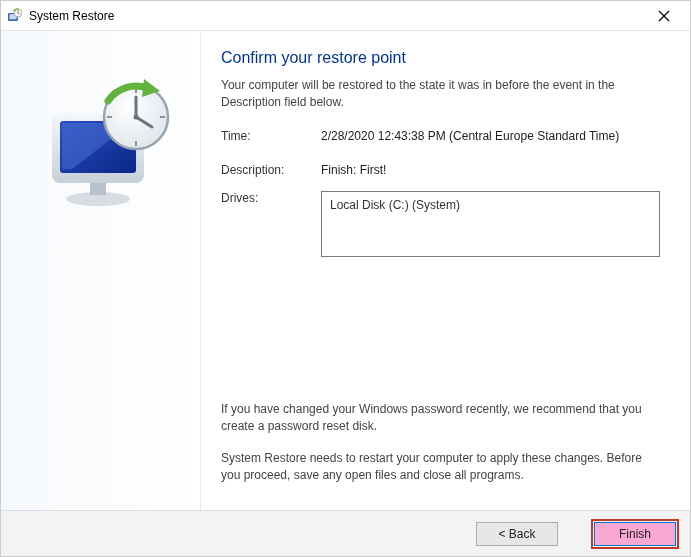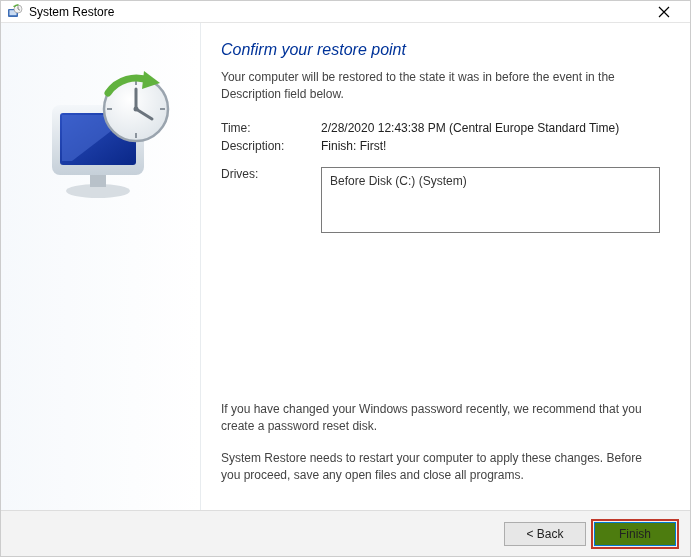--- a/index.html
+++ b/index.html
@@ -15,21 +15,21 @@
   }
   .window {
     width: 691px;
     height: 557px;
     border: 1px solid #ccc;
     display: flex;
     flex-direction: column;
     background: #fff;
   }
   .titlebar {
-    height: 22px;
+    height: 30px;
     display: flex;
     align-items: center;
     padding: 0 6px;
     border-bottom: 1px solid #e5e5e5;
     background: #fff;
   }
   .titlebar .app-icon {
     width: 16px; height: 16px;
     margin-right: 6px;
     display: inline-flex;
@@ -68,32 +68,31 @@
     flex: 1;
     padding: 18px 30px 10px 20px;
     color: #333;
     display: flex;
     flex-direction: column;
   }
   .heading {
     font-size: 16px;
     color: #003399;
     margin-bottom: 10px;
-    font-style: italic;
   }
   .subtext {
     font-size: 12px;
     color: #444;
     line-height: 1.4;
     margin-bottom: 18px;
   }
   .info-table {
     display: grid;
     grid-template-columns: 100px 1fr;
-    row-gap: 4px;
+    row-gap: 20px;
     margin-bottom: 14px;
     font-size: 12px;
     color: #333;
   }
   .info-label { color: #333; }
   .info-value { color: #222; }
   .drives-row {
     display: grid;
     grid-template-columns: 100px 1fr;
     align-items: start;
@@ -140,21 +139,22 @@
     background: #e7e7e7;
     font-size: 12px;
     color: #222;
     cursor: pointer;
     padding: 0 3px;
   }
   .btn-highlight {
     outline: 2px solid #c0392b;
     outline-offset: 1px;
     border: 1px solid #0078d7;
-    background: #4d7c0f;
+    background: #f9a8d4;
+    margin-left: 28px;
   }
 </style>
 </head>
 <body>
 
 <div class="window">
 
   <div class="titlebar">
     <span class="app-icon">
       <svg viewBox="0 0 16 16" width="16" height="16">
@@ -225,21 +225,21 @@
       <div class="info-table">
         <div class="info-label">Time:</div>
         <div class="info-value">2/28/2020 12:43:38 PM (Central Europe Standard Time)</div>
         <div class="info-label">Description:</div>
         <div class="info-value">Finish: First!</div>
       </div>
 
       <div class="drives-row">
         <div class="info-label">Drives:</div>
         <div class="drives-box">
-          <div>Before Disk (C:) (System)</div>
+          <div>Local Disk (C:) (System)</div>
         </div>
       </div>
 
       <div class="scan-link-row">
         <div></div>
       </div>
 
       <div class="spacer"></div>
 
       <div class="note">If you have changed your Windows password recently, we recommend that you create a password reset disk.</div>

